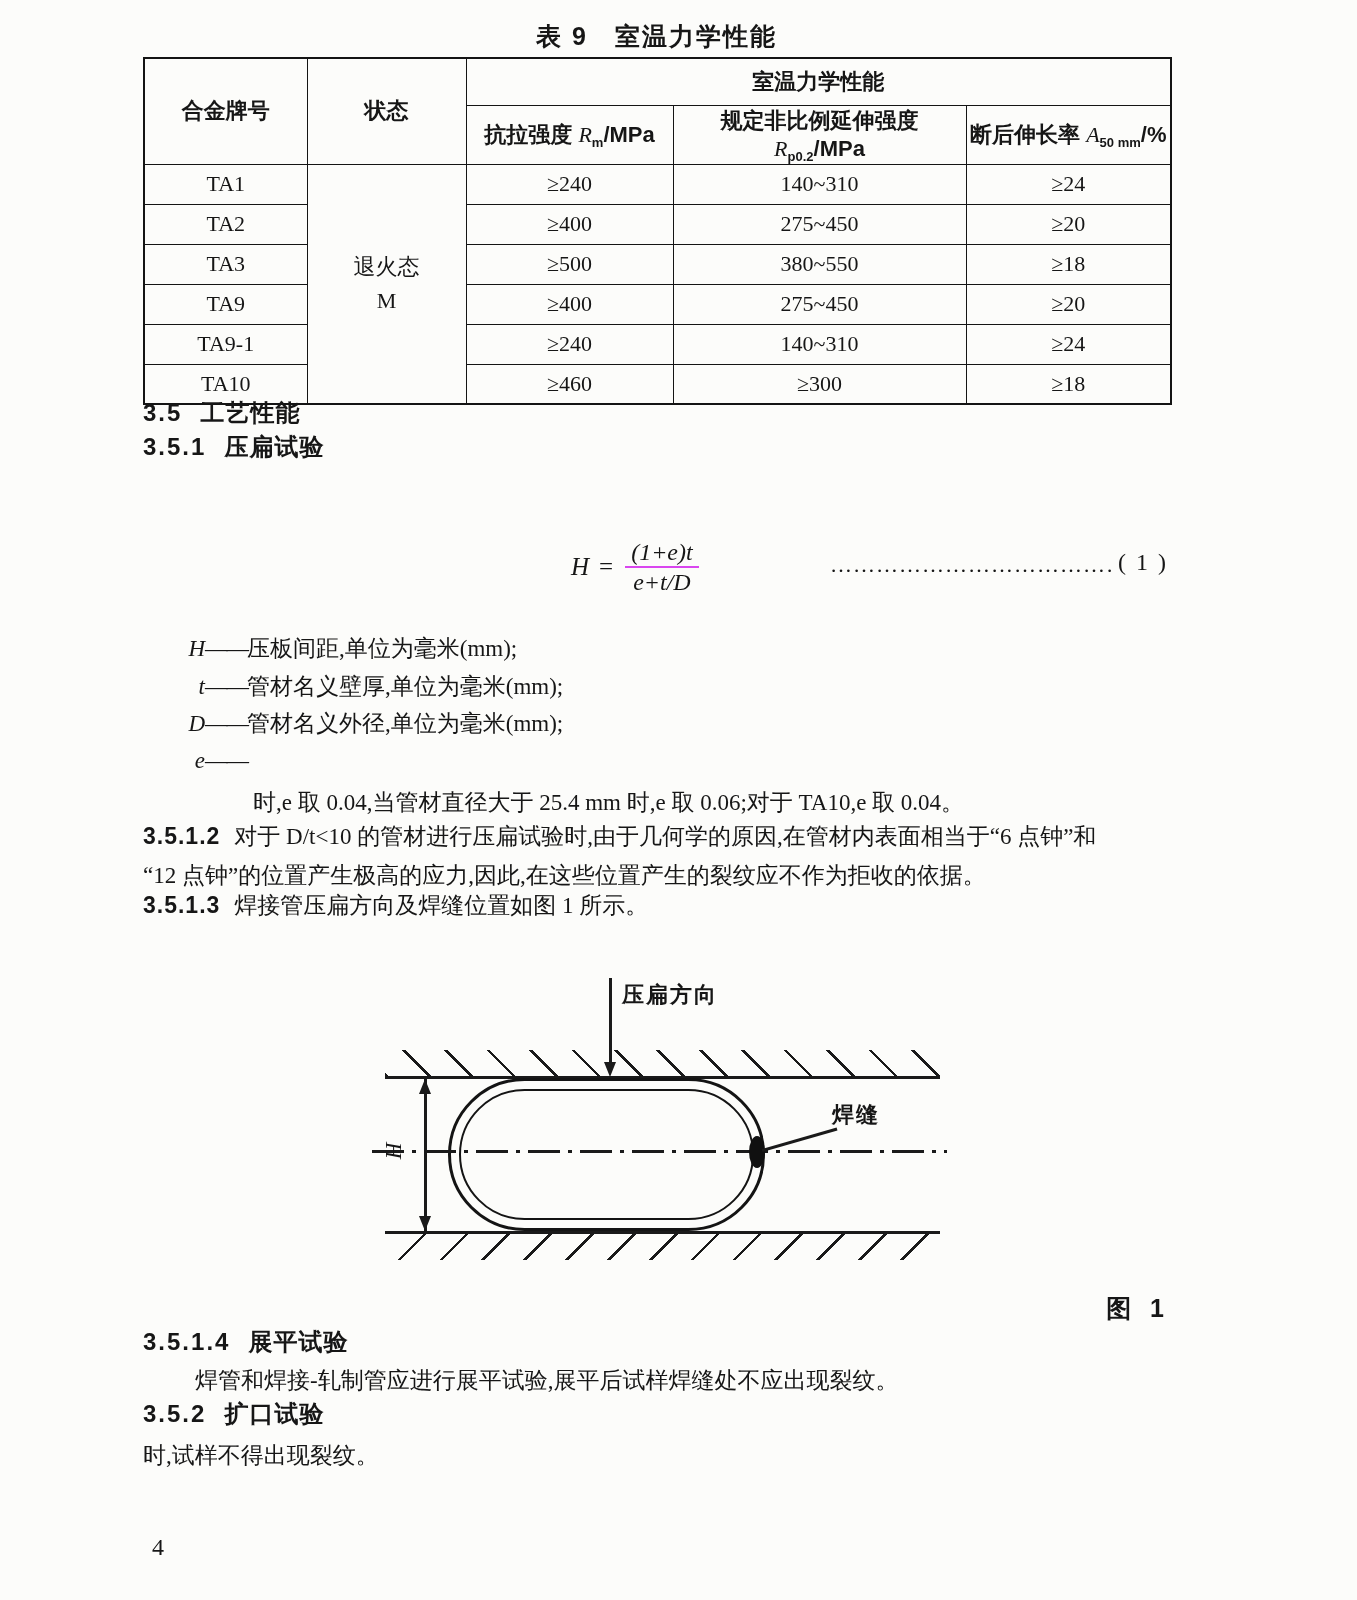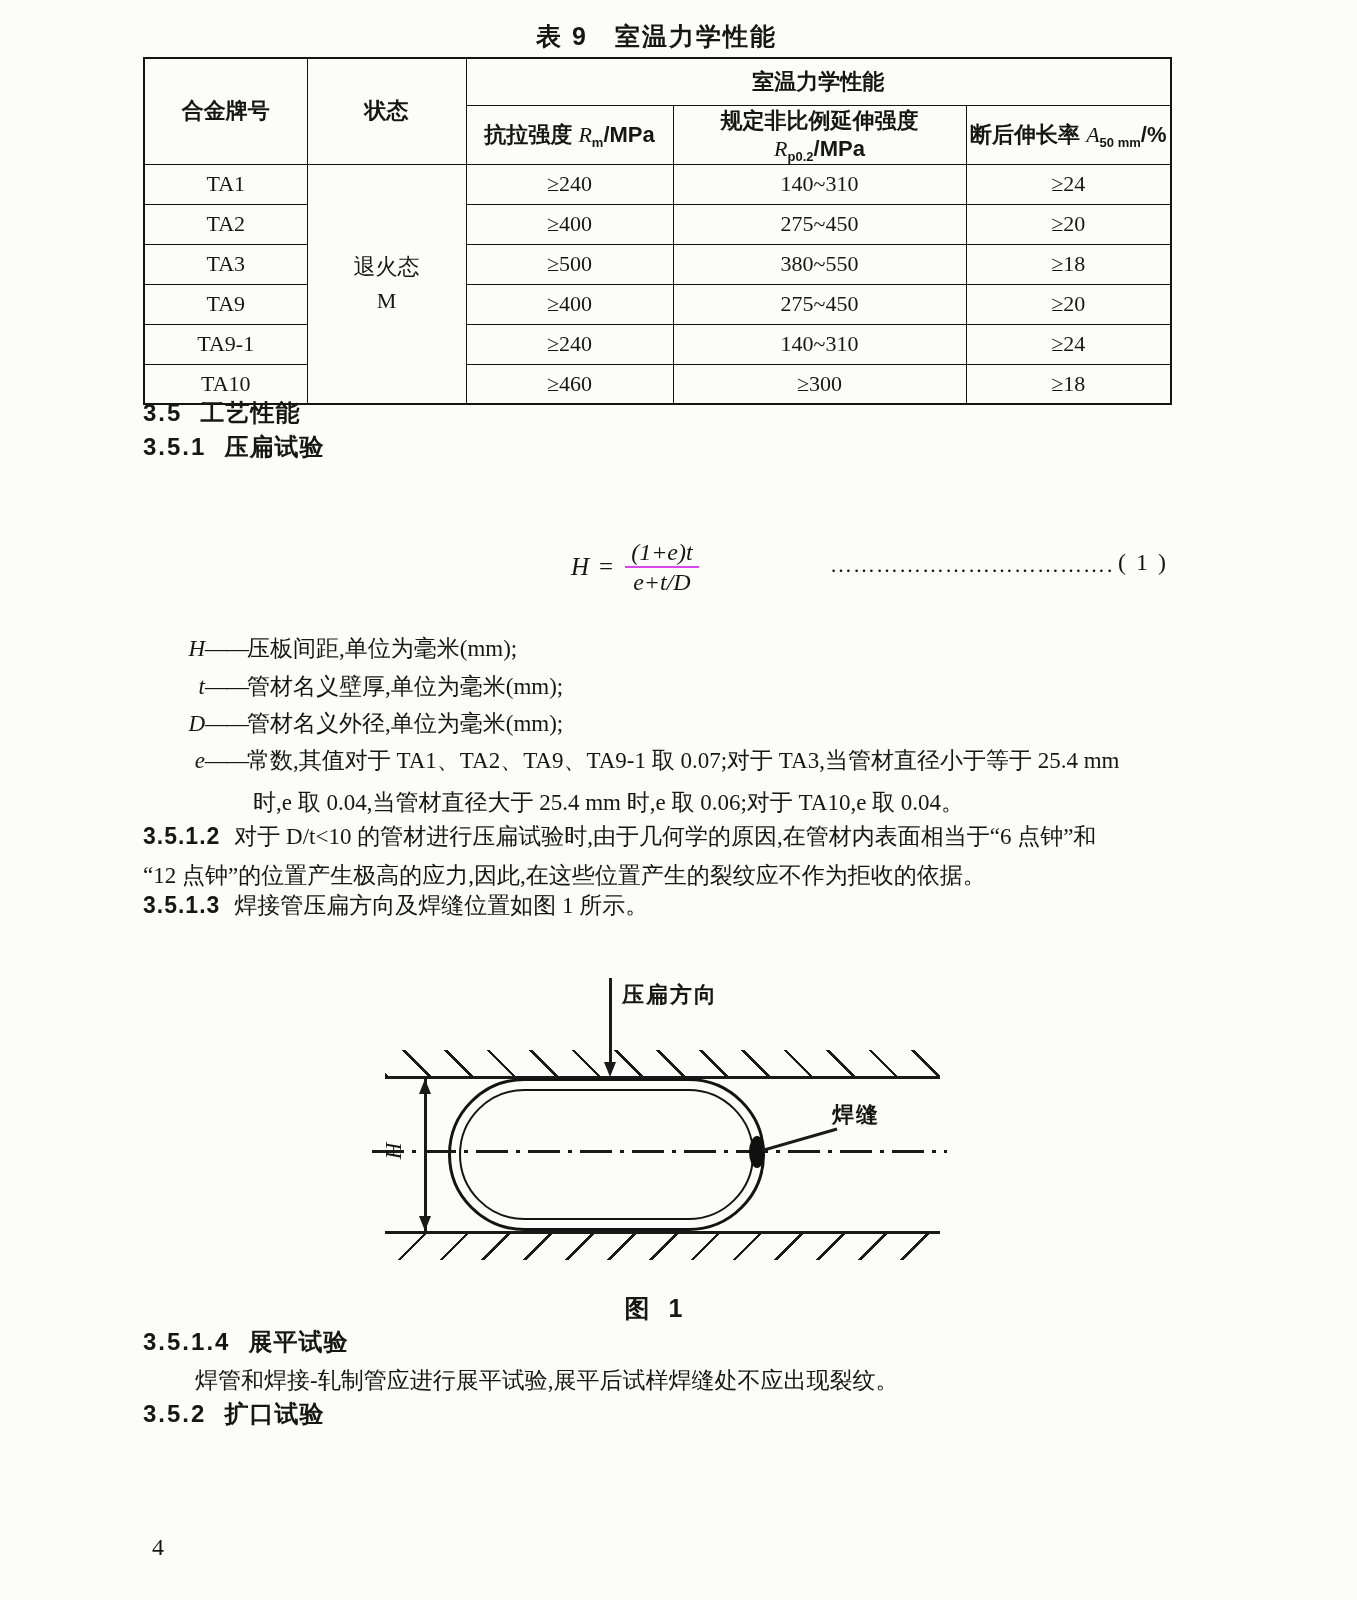--- a/index.html
+++ b/index.html
@@ -105,21 +105,21 @@
   .leader-line{
     position:absolute;left:432px;top:199px;width:78px;height:2.5px;background:#1a1a1a;
     transform:rotate(-16deg);transform-origin:left center;
   }
   .h-label{
     position:absolute;left:56px;top:188px;font-style:italic;
     font-family:"Liberation Serif",serif;font-size:23px;
     transform:rotate(-90deg);
   }
   .fig-caption{
-    left:143px;top:1292px;width:1027px;text-align:center;
+    left:143px;top:1292px;width:1027px;text-align:right;
     font-family:"Liberation Sans",sans-serif;font-weight:700;font-size:25px;
     letter-spacing:6px;
   }
   .pageno{left:152px;top:1534px;font-size:24px;}
 </style>
 </head>
 <body>
 
 <div class="page">
 
@@ -223,21 +223,20 @@
       <span class="deftext">管材名义壁厚,单位为毫米(mm);</span>
   </div>
   <div class="abs defrow" style="left:143px;top:709px;width:1030px;">
     <span class="defvar">D</span>
       <span class="defdash">——</span>
       <span class="deftext">管材名义外径,单位为毫米(mm);</span>
   </div>
   <div class="abs defrow" style="left:143px;top:746px;width:1040px;">
     <span class="defvar">e</span>
       <span class="defdash">——</span>
-      <span class="deftext">常数,其值对于 TA1、TA2、TA9、TA9-1 取 0.07;对于 TA3,当管材直径小于等于 25.4 mm</span>
   </div>
   <div class="abs para" style="left:253px;top:783px;width:930px;">时,e 取 0.04,当管材直径大于 25.4 mm 时,e 取 0.06;对于 TA10,e 取 0.04。</div>
 
   <div class="abs para" style="left:143px;top:817px;">
     <span class="pline"><span class="pnum">3.5.1.2</span><span>对于 D/t&lt;10 的管材进行压扁试验时,由于几何学的原因,在管材内表面相当于“6 点钟”和</span></span>
     <span class="pline">“12 点钟”的位置产生极高的应力,因此,在这些位置产生的裂纹应不作为拒收的依据。</span>
   </div>
 
   <div class="abs para" style="left:143px;top:886px;">
     <span class="pnum">3.5.1.3</span><span>焊接管压扁方向及焊缝位置如图 1 所示。</span>
@@ -273,17 +272,18 @@
 
   <div class="abs heading" style="left:143px;top:1326px;">
     <span class="hnum">3.5.1.4</span><span>展平试验</span>
   </div>
   <div class="abs para indent" style="left:143px;top:1361px;">焊管和焊接-轧制管应进行展平试验,展平后试样焊缝处不应出现裂纹。</div>
 
   <div class="abs heading" style="left:143px;top:1398px;">
     <span class="hnum">3.5.2</span><span>扩口试验</span>
   </div>
   <div class="abs para" style="left:143px;top:1436px;">
+    <span class="pline">时,试样不得出现裂纹。</span>
   </div>
 
   <div class="abs pageno">4</div>
 
 </div>
 
 </body></html>

